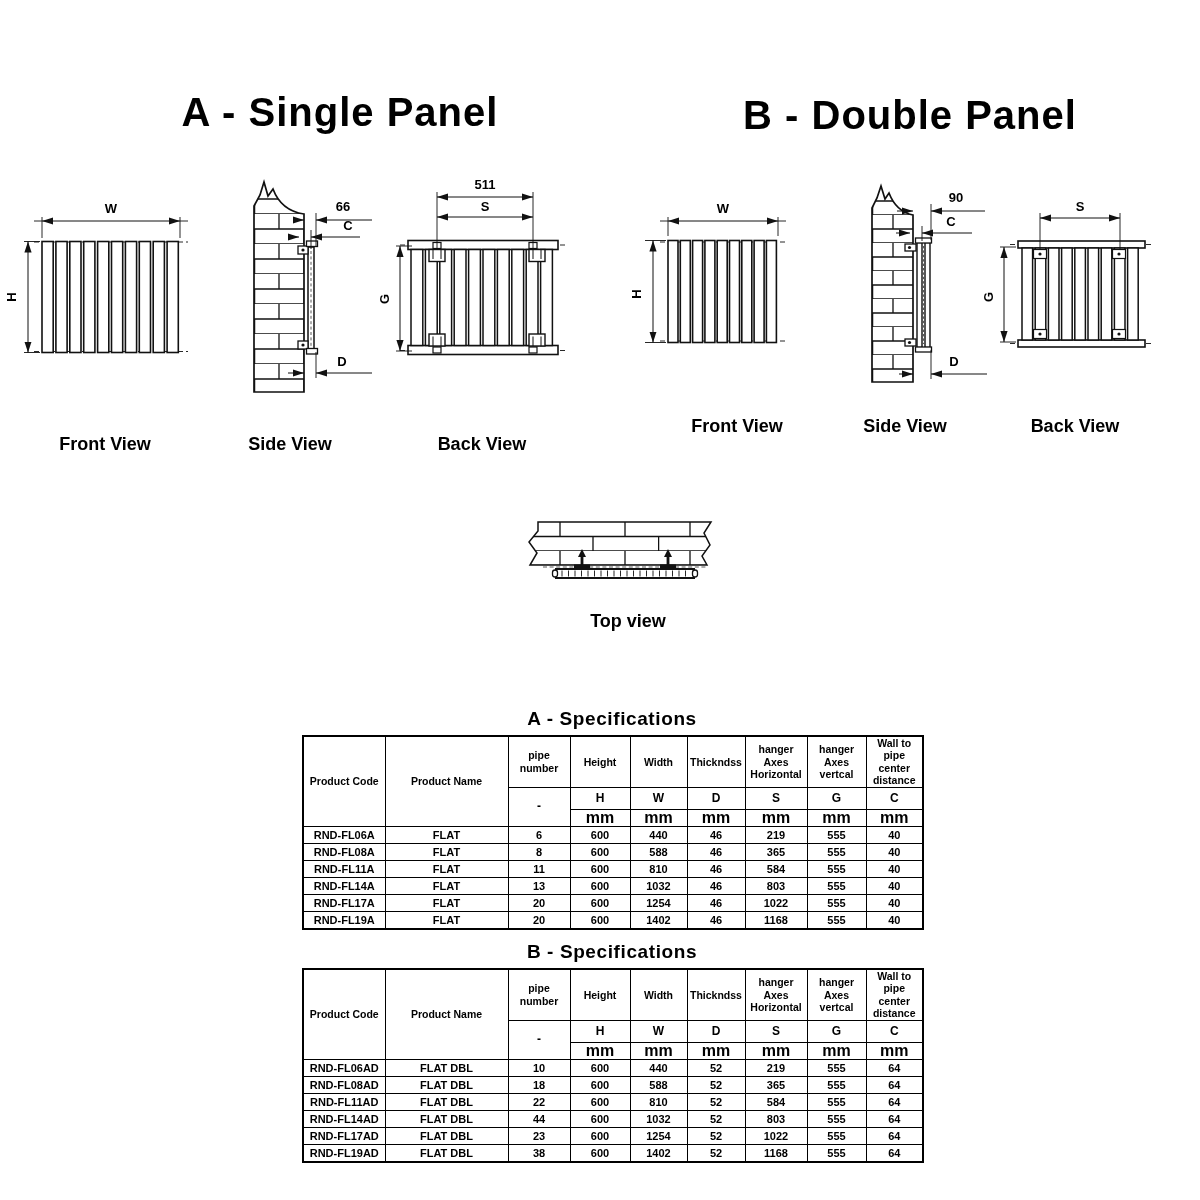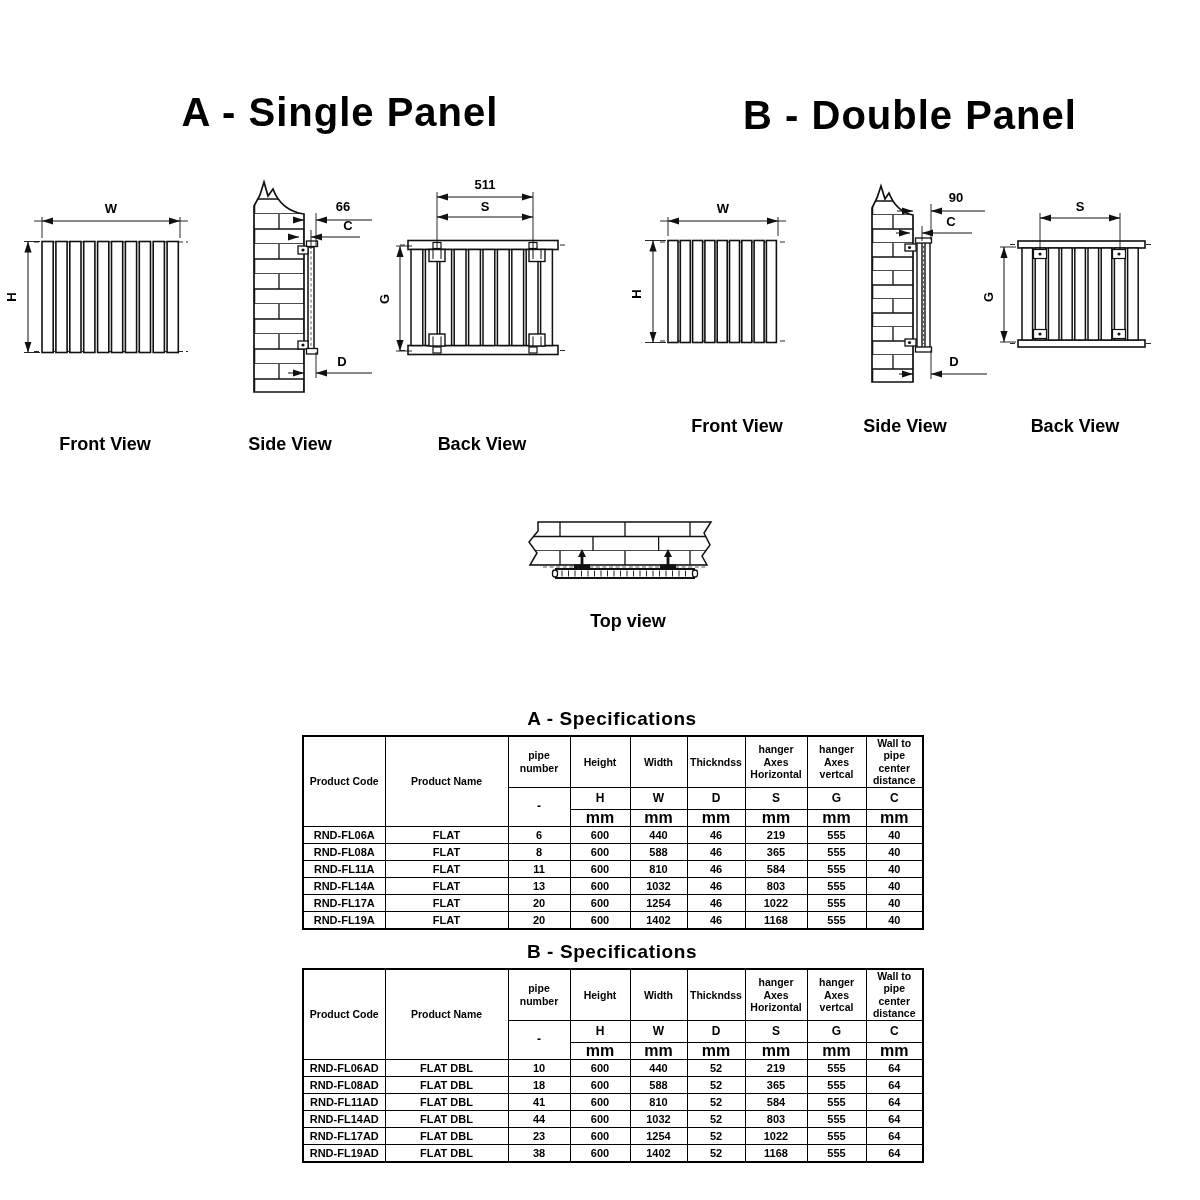--- a/index.html
+++ b/index.html
@@ -420,21 +420,21 @@
             <td>600</td>
             <td>588</td>
             <td>52</td>
             <td>365</td>
             <td>555</td>
             <td>64</td>
           </tr>
           <tr>
             <td>RND-FL11AD</td>
             <td>FLAT DBL</td>
-            <td>41</td>
+            <td>22</td>
             <td>600</td>
             <td>810</td>
             <td>52</td>
             <td>584</td>
             <td>555</td>
             <td>64</td>
           </tr>
           <tr>
             <td>RND-FL14AD</td>
             <td>FLAT DBL</td>

